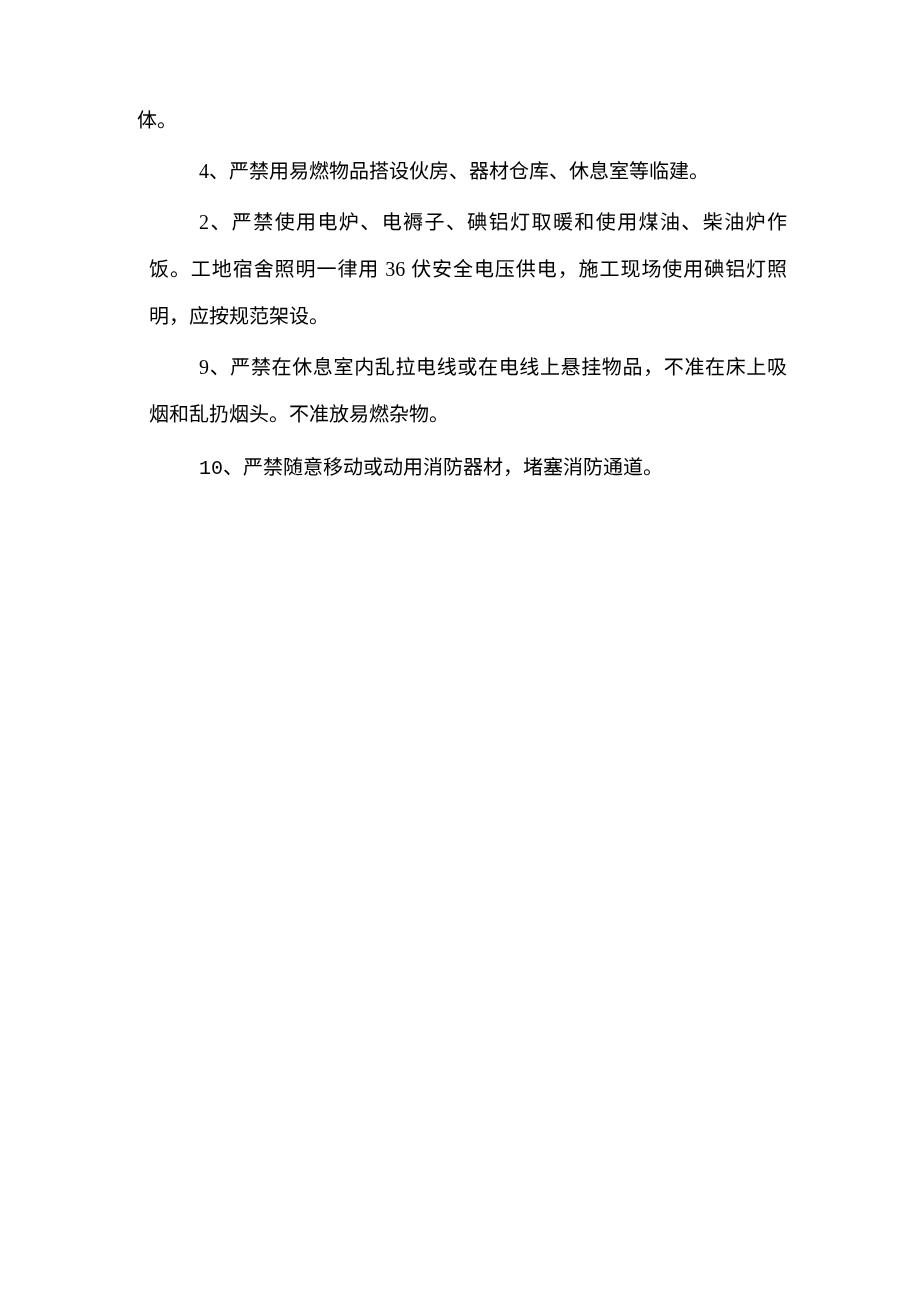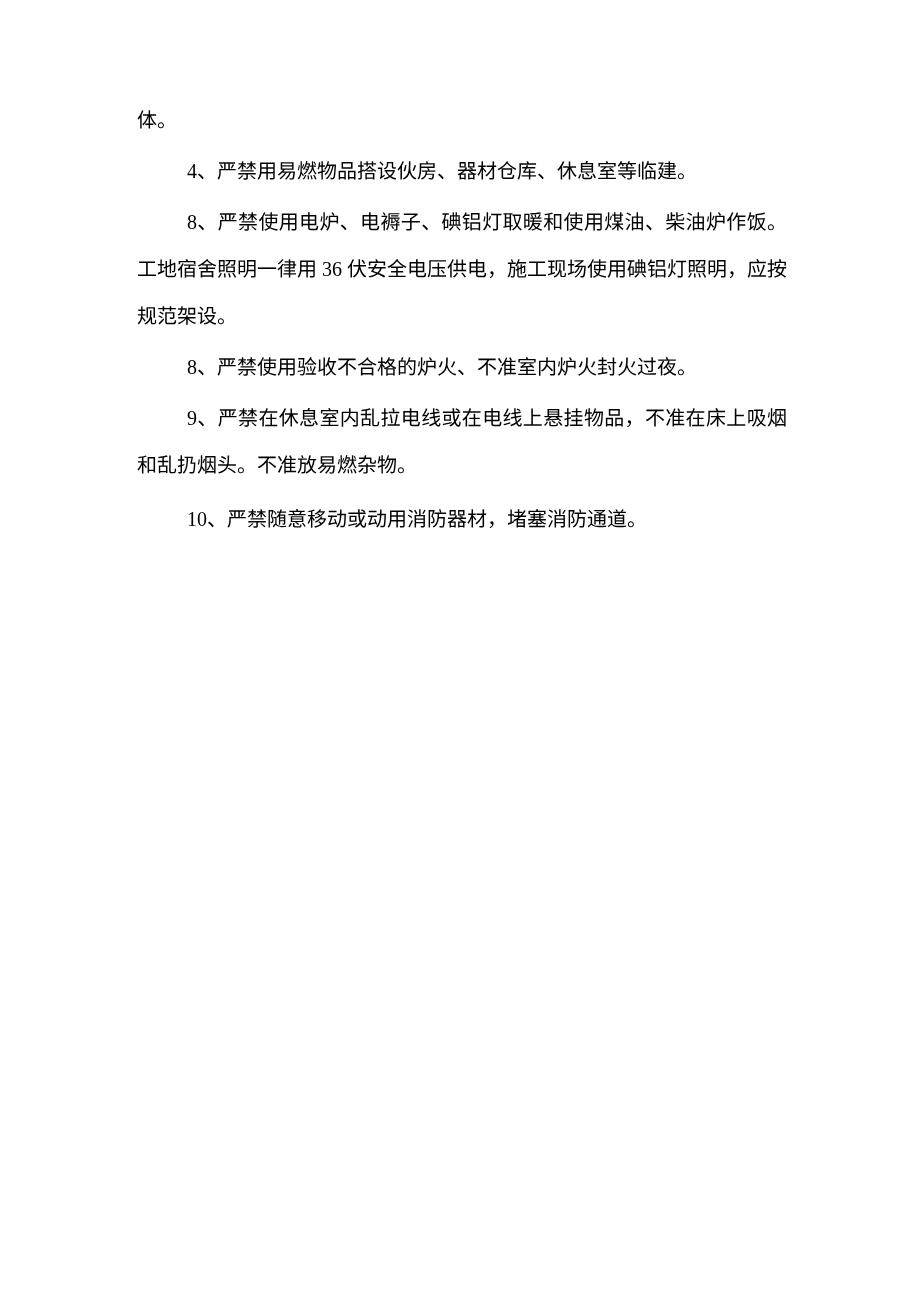--- a/index.html
+++ b/index.html
@@ -22,30 +22,31 @@
     margin: 0 0 4px 0;
     font-size: 20px;
     line-height: 47px;
     color: #000000;
     text-align: justify;
     text-justify: inter-ideograph;
     word-break: break-all;
   }
   .para.indent {
     text-indent: 50px;
+    margin-left: 12px;
   }
   .para.space-before {
     margin-top: 7px;
+    font-family: Liberation Mono, monospace;
   }
 </style>
 </head>
 <body>
 
 <div class="page">
   <div class="content">
     <p class="para">体。</p>
     <p class="para indent">4、严禁用易燃物品搭设伙房、器材仓库、休息室等临建。</p>
-    <p class="para indent">8、严禁使用电炉、电褥子、碘铝灯取暖和使用煤油、柴油炉作饭。工地宿舍照明一律用 36 伏安全电压供电，施工现场使用碘铝灯照明，应按规范架设。</p>
-    <p class="para indent">8、严禁使用验收不合格的炉火、不准室内炉火封火过夜。</p>
+    <p class="para indent">2、严禁使用电炉、电褥子、碘铝灯取暖和使用煤油、柴油炉作饭。工地宿舍照明一律用 36 伏安全电压供电，施工现场使用碘铝灯照明，应按规范架设。</p>
     <p class="para indent">9、严禁在休息室内乱拉电线或在电线上悬挂物品，不准在床上吸烟和乱扔烟头。不准放易燃杂物。</p>
     <p class="para indent space-before">10、严禁随意移动或动用消防器材，堵塞消防通道。</p>
   </div>
 </div>
 
 </body></html>

